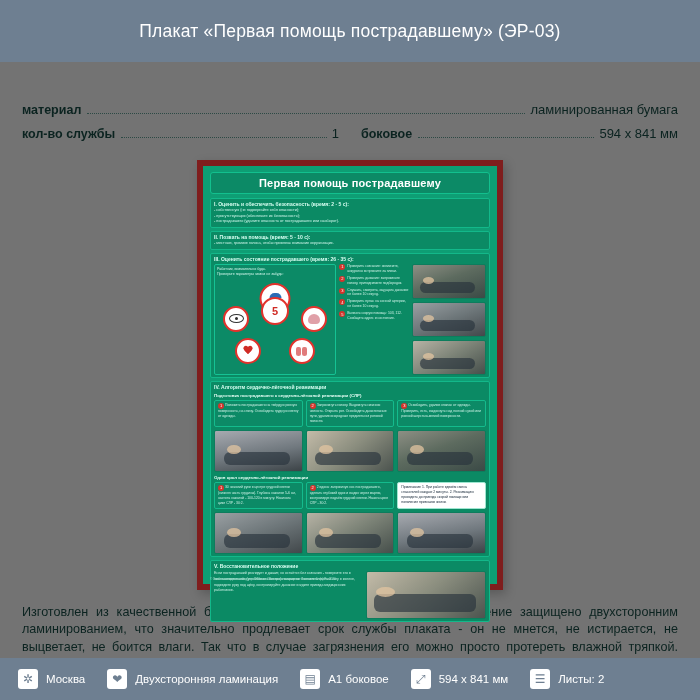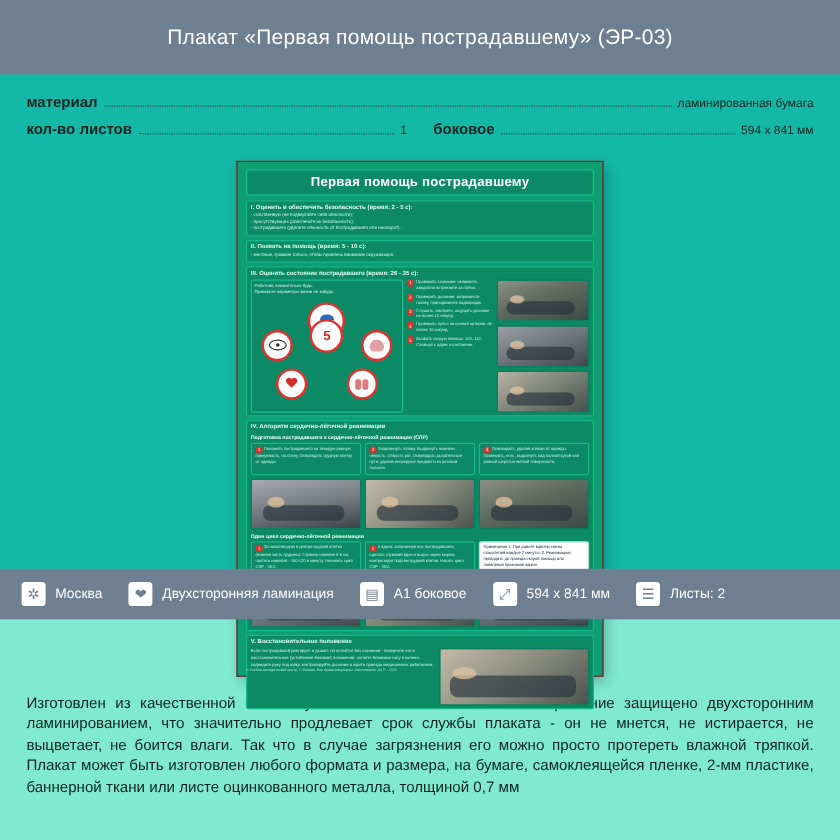--- a/index.html
+++ b/index.html
@@ -2,44 +2,44 @@
 <html><head>
 <meta charset="utf-8">
 <style>
   html,body{margin:0;padding:0;}
   body{
     width:700px;height:700px;
     font-family:"Liberation Sans", sans-serif;
     background:#7fe9d2;
     overflow:hidden;
   }
-  .page{position:relative;width:700px;height:516px;background:#14b8a6;}
+  .page{position:relative;width:700px;height:700px;background:#737373;}
 
   
   .header{
     height:62px;background:#6e7f91;display:flex;align-items:center;justify-content:center;
   }
   .header-title{
     color:#ffffff;font-size:17.5px;letter-spacing:.2px;text-align:center;
   }
 
   
-  .specs{padding:16px 22px 6px 22px;}
+  .specs{padding:16px 22px 6px 22px;margin-top:24px;}
   .spec-row{display:flex;gap:22px;margin-bottom:9px;}
   .spec-cell{flex:1;display:flex;align-items:baseline;font-size:12.5px;color:#0d2b26;}
   .spec-label{font-weight:bold;white-space:nowrap;color:#0b2320;font-size:12.5px;}
   .spec-dots{
     flex:1;border-bottom:1.6px dotted #2d4a45;margin:0 5px 3px 6px;height:9px;
   }
-  .spec-value{white-space:nowrap;font-size:10px;color:#0b2320;}
+  .spec-value{white-space:nowrap;font-size:13px;color:#0b2320;}
 
   
   .poster-wrap{display:flex;justify-content:center;margin-top:4px;}
   .poster{
-    width:306px;height:430px;background:#0e9e74;border:1px solid #7f1d1d;
+    width:306px;height:430px;background:#0e9e74;border:6px solid #7f1d1d;
     box-shadow:3px 4px 10px rgba(0,0,0,.22);
     position:relative;padding:6px 7px;box-sizing:border-box;
     font-size:4.2px;color:#ffffff;
   }
   .poster-title{
     background:#0c8a66;border:1px solid #12c08e;border-radius:3px;
     color:#ffffff;font-size:11px;font-weight:bold;text-align:center;
     padding:4px 0 4px 0;margin-bottom:4px;letter-spacing:.2px;
   }
   .sec{background:#0b8a64;border:1px solid #13b88a;border-radius:2px;margin-bottom:3px;padding:2px 3px;}
@@ -153,21 +153,21 @@
   <div class="specs">
     <div class="spec-row">
       <div class="spec-cell">
         <span class="spec-label">материал</span>
         <span class="spec-dots"></span>
         <span class="spec-value">ламинированная бумага</span>
       </div>
     </div>
     <div class="spec-row">
       <div class="spec-cell">
-        <span class="spec-label">кол-во  листов</span>
+        <span class="spec-label">кол-во  службы</span>
         <span class="spec-dots"></span>
         <span class="spec-value">1</span>
       </div>
       <div class="spec-cell">
         <span class="spec-label">боковое</span>
         <span class="spec-dots"></span>
         <span class="spec-value">594 х 841 мм</span>
       </div>
     </div>
   </div>

